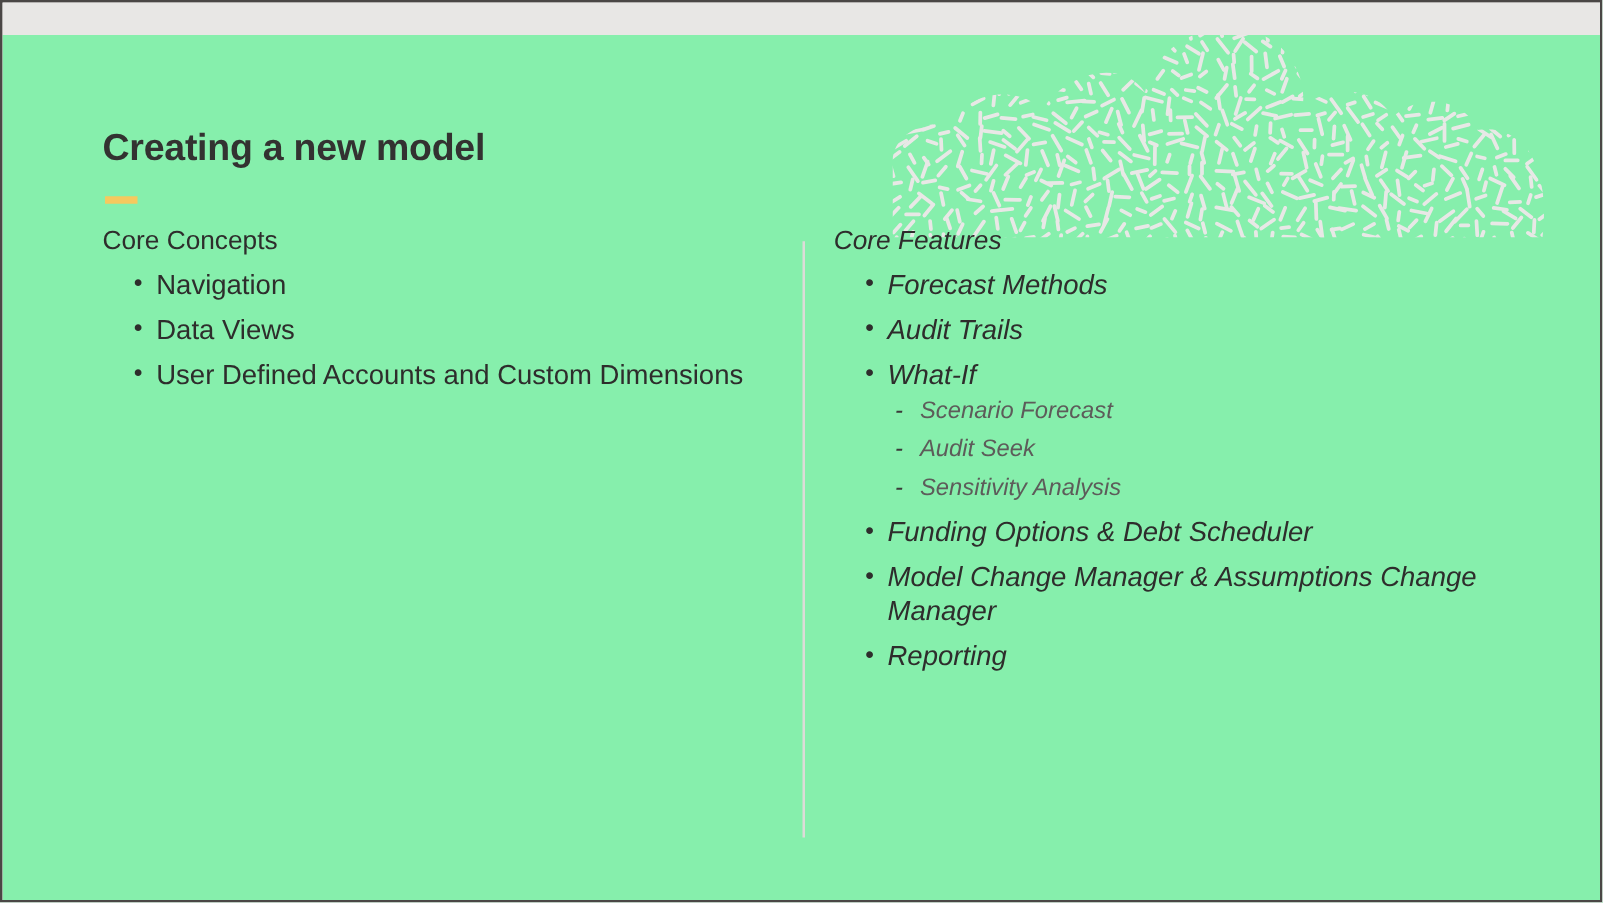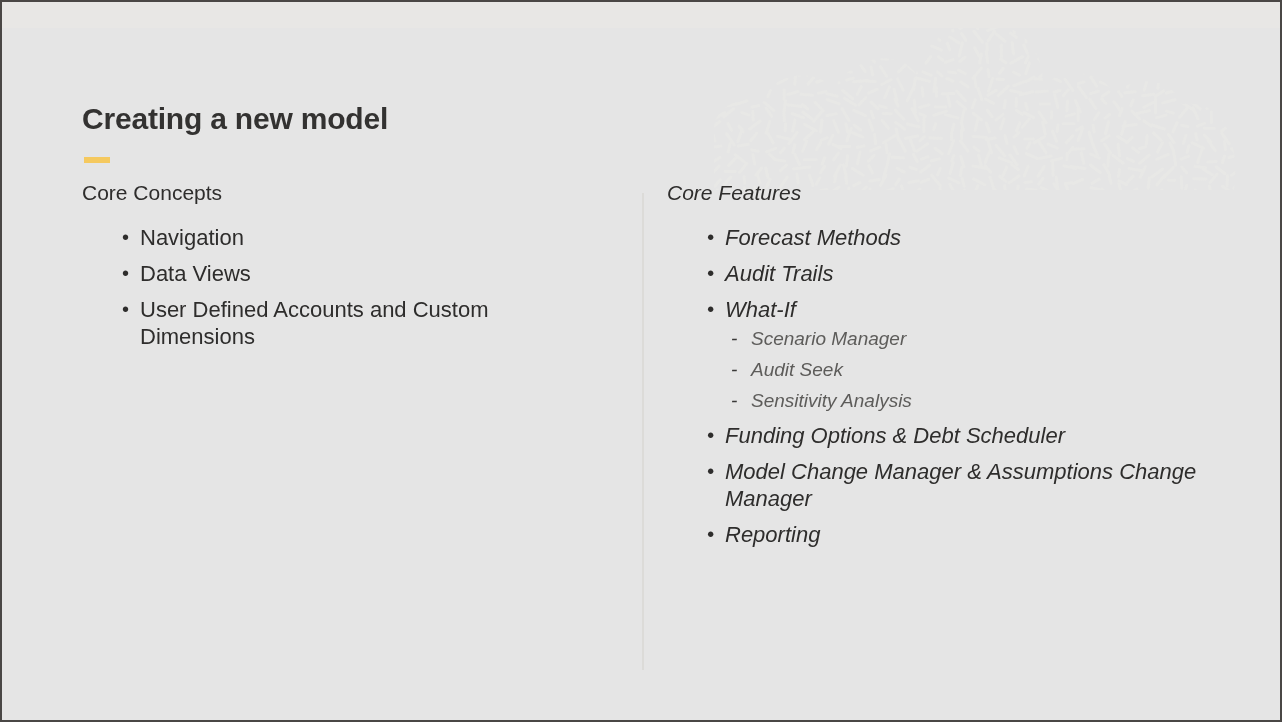--- a/index.html
+++ b/index.html
@@ -32,21 +32,21 @@
     height: 26px;
     background: #E8E7E5;
   }
 
   #slide-canvas {
     position: absolute;
     left: 0;
     top: 26px;
     right: 0;
     bottom: 0;
-    background: #e5e5e5;
+    background: #86efac;
     overflow: hidden;
   }
 
   
   #cloud-decoration {
     position: absolute;
     left: 700px;
     top: -16px;
     width: 560px;
     height: 180px;
@@ -93,21 +93,21 @@
   .column-heading {
     font-size: 21px;
     color: #2e2d2c;
     line-height: 26px;
     margin: 0 0 8px 0;
     font-weight: normal;
   }
 
   .bullet-list {
     list-style: none;
-    margin: 18px;
+    margin: 3px;
     padding: 0;
   }
   .bullet-item {
     position: relative;
     padding-left: 40px;
     font-size: 22px;
     line-height: 27px;
     color: #2e2d2c;
     margin-bottom: 9px;
   }
@@ -937,21 +937,21 @@
       <ul class="bullet-list">
           <li class="bullet-item">
             <span class="bullet-text">Forecast Methods</span>
           </li>
           <li class="bullet-item">
             <span class="bullet-text">Audit Trails</span>
           </li>
           <li class="bullet-item">
             <span class="bullet-text">What-If</span>
             <ul class="sub-list">
-              <li class="sub-item"><span>Scenario Manager</span></li>
+              <li class="sub-item"><span>Scenario Forecast</span></li>
               <li class="sub-item"><span>Audit Seek</span></li>
               <li class="sub-item"><span>Sensitivity Analysis</span></li>
             </ul>
           </li>
           <li class="bullet-item">
             <span class="bullet-text">Funding Options &amp; Debt Scheduler</span>
           </li>
           <li class="bullet-item">
             <span class="bullet-text">Model Change Manager &amp; Assumptions Change Manager</span>
           </li>

